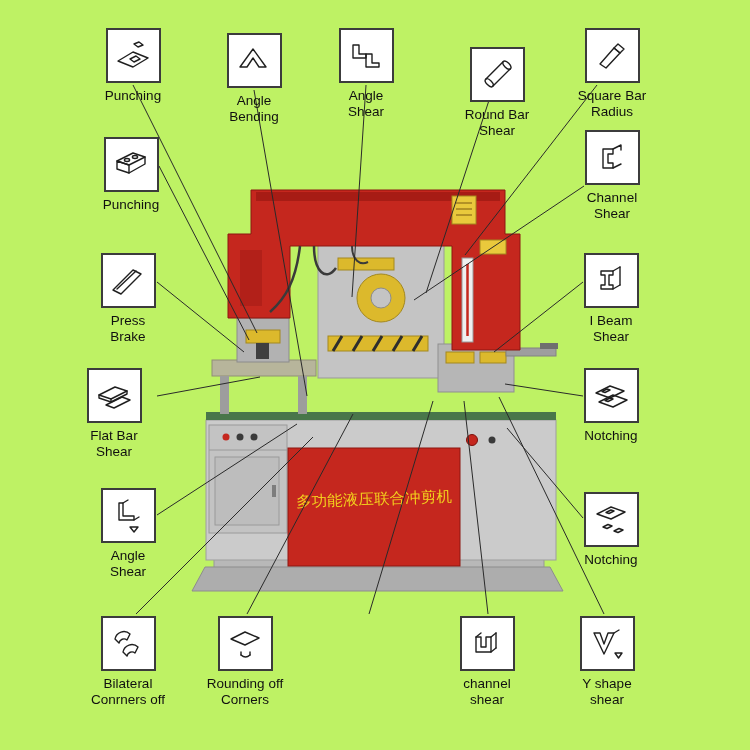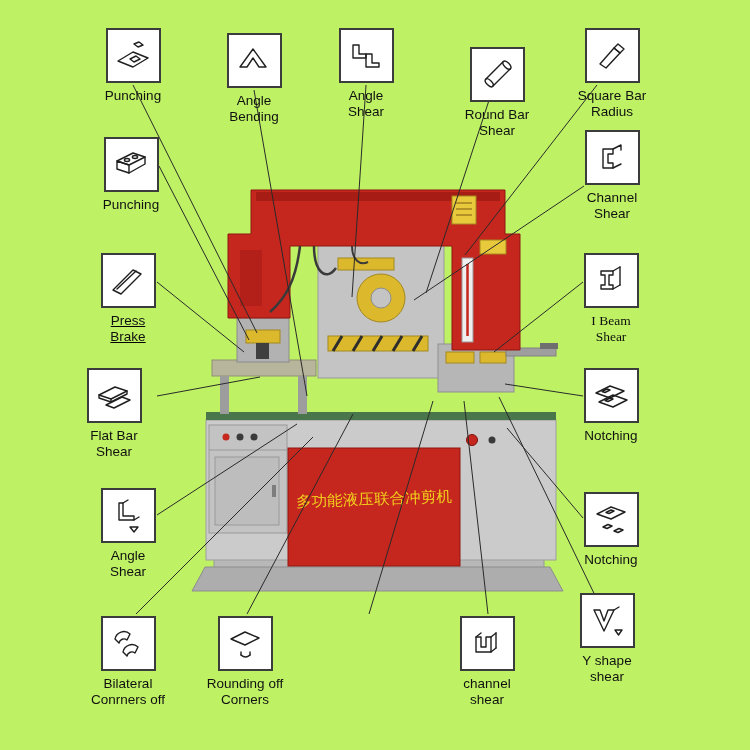--- a/index.html
+++ b/index.html
@@ -20,31 +20,31 @@
     stroke-linejoin:round; stroke-linecap:round;
   }
   
   #c-punch-top        { left:78px;  top:28px; }
   #c-angle-bending    { left:199px; top:33px; }
   #c-angle-shear-top  { left:311px; top:28px; }
   #c-round-bar        { left:442px; top:28px;margin-top:19px; }
   #c-square-bar       { left:557px; top:28px; }
   #c-punch-left       { left:76px;  top:137px; }
   #c-channel-shear    { left:557px; top:130px; }
-  #c-press-brake      { left:73px;  top:253px;text-decoration:underline; }
-  #c-ibeam            { left:556px; top:253px;font-family:Liberation Serif, serif; }
+  #c-press-brake      { left:73px;  top:253px; }
+  #c-ibeam            { left:556px; top:253px; }
   #c-flat-bar         { left:59px;  top:368px; }
   #c-notching-1       { left:556px; top:368px; }
   #c-angle-shear-left { left:73px;  top:488px; }
   #c-notching-2       { left:556px; top:492px; }
   #c-bilateral        { left:73px;  top:616px; }
   #c-rounding         { left:190px; top:616px; }
   #c-radius           { left:312px; top:616px; }
   #c-channel-bottom   { left:432px; top:616px; }
-  #c-yshape           { left:552px; top:593px; }
+  #c-yshape           { left:552px; top:616px; }
 </style>
 </head>
 <body>
 
 <div class="stage">
 
   <svg class="overlay" viewBox="0 0 750 750">
     <g>
 
       <rect x="214" y="556" width="330" height="14" fill="#b8b8b8" stroke="#979797"></rect>

